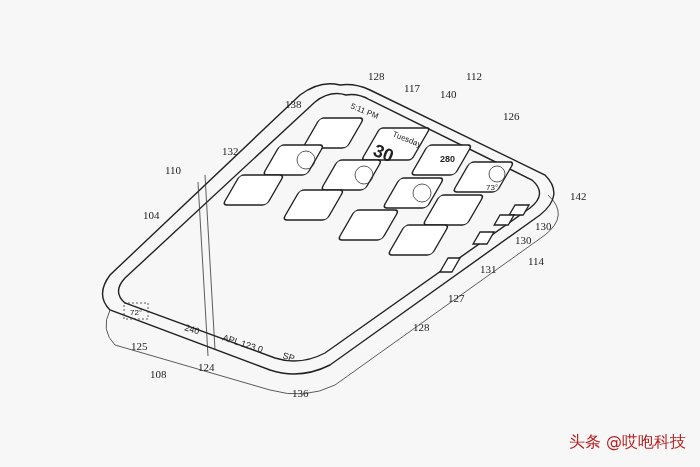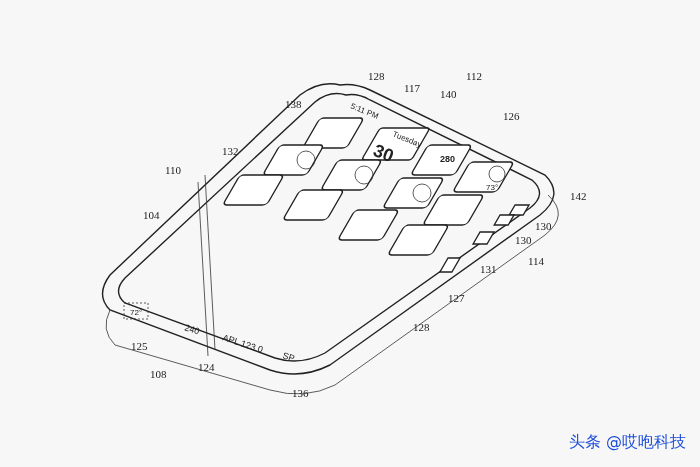--- a/index.html
+++ b/index.html
@@ -1,20 +1,20 @@
 <!DOCTYPE html>
 <html><head>
 <meta charset="utf-8">
 <style>
   html,body{margin:0;padding:0;}
   body{width:700px;height:467px;background:#f7f7f7;overflow:hidden;position:relative;font-family:"Liberation Serif",serif;}
   #drawing{position:absolute;left:0;top:0;width:700px;height:467px;}
   .ref{font-family:"Liberation Serif",serif;font-size:11px;fill:#222;}
   .scr{font-family:"Liberation Sans",sans-serif;fill:#222;}
-  .wm{position:absolute;right:14px;bottom:14px;font-family:"DejaVu Sans",sans-serif;font-size:16px;color:#1d4ed8;text-shadow:0 0 2px #fff;}
+  .wm{position:absolute;right:14px;bottom:14px;font-family:"DejaVu Sans",sans-serif;font-size:16px;color:#b91c1c;text-shadow:0 0 2px #fff;}
   svg .ln{stroke:#222;fill:none;stroke-width:1.4;}
   svg .th{stroke:#333;fill:none;stroke-width:0.8;}
   svg .ic{stroke:#222;fill:#fff;stroke-width:1.5;}
 </style>
 </head>
 <body>
 
 <svg id="drawing" viewBox="0 0 700 467" xmlns="http://www.w3.org/2000/svg">
 
   <g>

